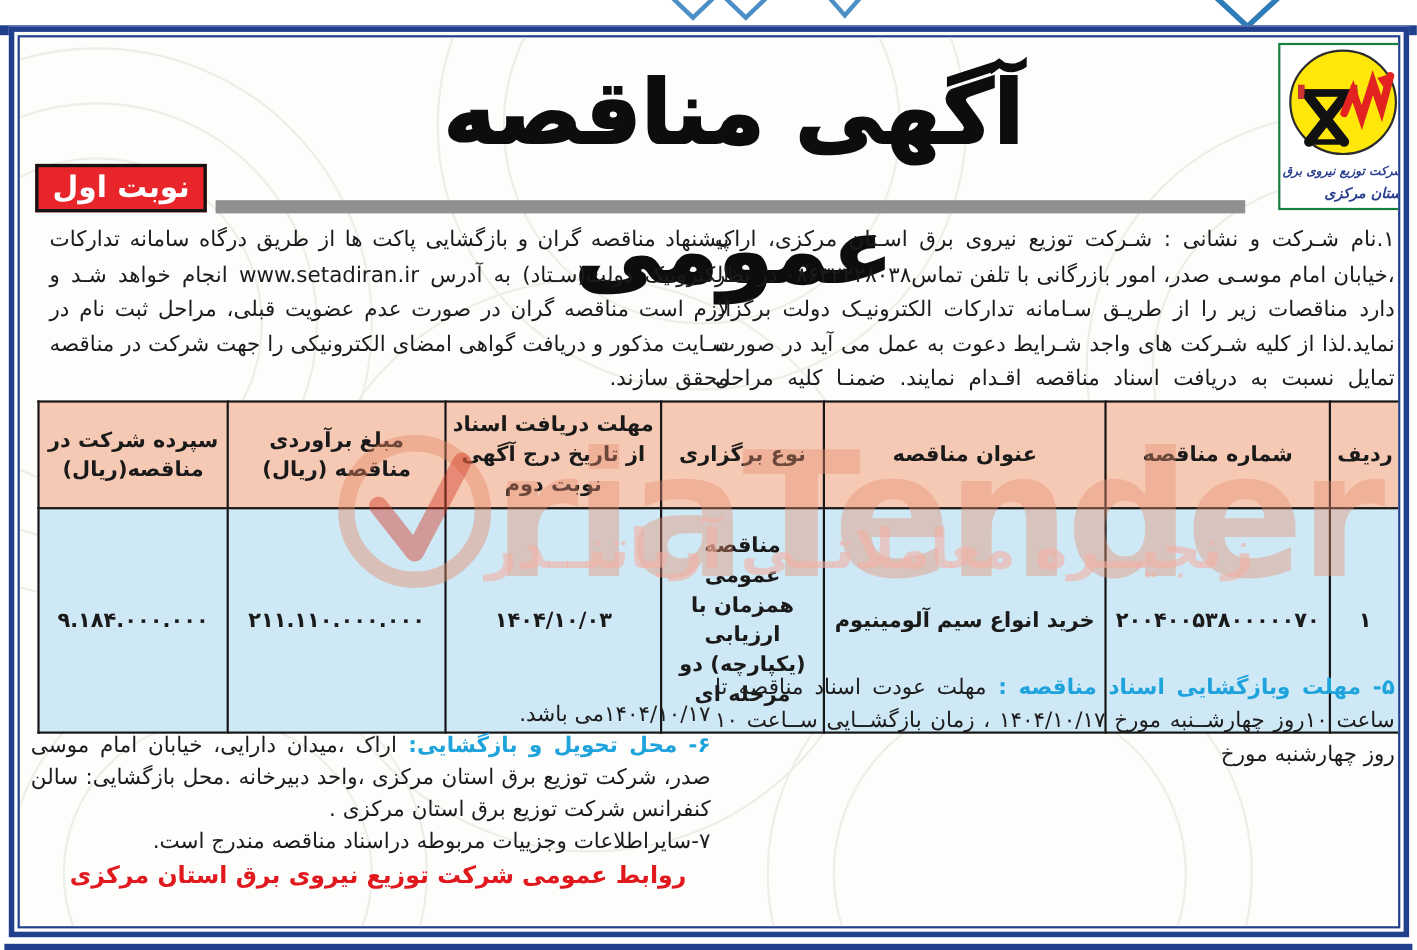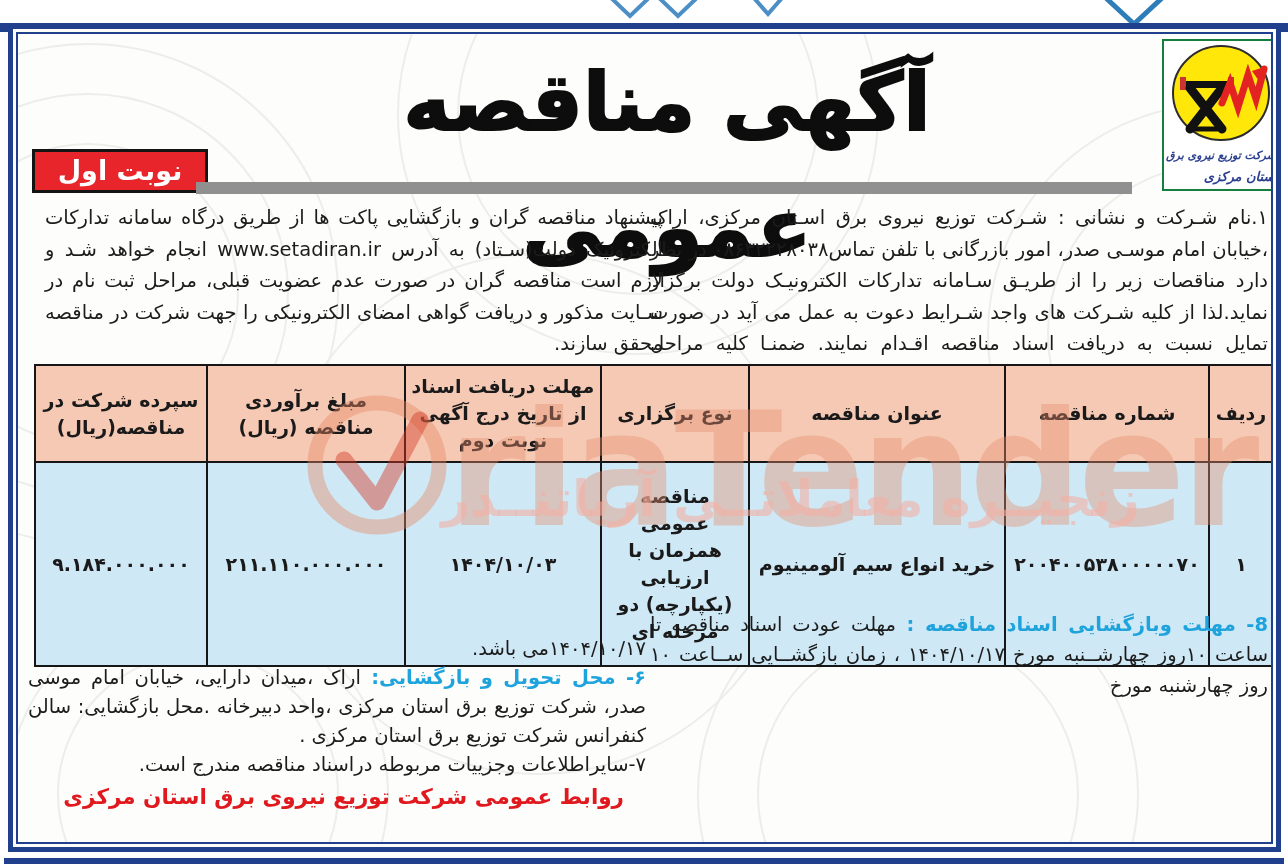--- a/index.html
+++ b/index.html
@@ -32,21 +32,21 @@
   }
   .logo-box{
     position:absolute;left:1144px;top:5px;width:118px;height:152px;z-index:1;
     border:2px solid #15803d;background:#ffffff;box-sizing:border-box;
   }
   .logo-caption{
     position:absolute;left:0;right:0;text-align:center;
     color:#2a3f8f;font-style:italic;font-weight:bold;
   }
   .round-badge{
-    position:absolute;left:14px;top:115px;width:176px;height:44px;z-index:1;
+    position:absolute;left:14px;top:115px;width:156px;height:44px;z-index:1;
     background:#e8252b;border:3px solid #141414;box-sizing:border-box;
     color:#ffffff;font-weight:bold;font-size:27px;line-height:38px;text-align:center;
   }
   .gray-rule{position:absolute;left:178px;top:148px;width:936px;height:12px;background:#909090;z-index:1;}
   
   .col{
     position:absolute;width:618px;z-index:1;
     font-size:19.5px;line-height:31.6px;color:#1c1c1c;
     text-align:justify;
   }
@@ -176,21 +176,21 @@
           <td class="fa">خرید انواع سیم آلومینیوم</td>
           <td class="fa">مناقصه عمومی همزمان با ارزیابی (یکپارچه) دو مرحله ای</td>
           <td class="fa">۱۴۰۴/۱۰/۰۳</td>
           <td class="fa">۲۱۱.۱۱۰.۰۰۰.۰۰۰</td>
           <td class="fa">۹.۱۸۴.۰۰۰.۰۰۰</td>
         </tr>
       </tbody>
     </table>
 
     <div class="col col-bottom-right fa">
-      <div><span class="blue-heading">8- مهلت وبازگشایی اسناد مناقصه : </span><span>مهلت عودت اسناد مناقصه تا ساعت ۱۰روز چهارشــنبه مورخ ۱۴۰۴/۱۰/۱۷ ، زمان بازگشــایی ســاعت ۱۰ روز چهارشنبه مورخ</span></div>
+      <div><span class="blue-heading">۵- مهلت وبازگشایی اسناد مناقصه : </span><span>مهلت عودت اسناد مناقصه تا ساعت ۱۰روز چهارشــنبه مورخ ۱۴۰۴/۱۰/۱۷ ، زمان بازگشــایی ســاعت ۱۰ روز چهارشنبه مورخ</span></div>
     </div>
 
     <div class="col col-bottom-left fa">
       <div>۱۴۰۴/۱۰/۱۷می باشد.</div>
       <div><span class="blue-heading">۶- محل تحویل و بازگشایی: </span><span>اراک ،میدان دارایی، خیابان امام موسی صدر، شرکت توزیع برق استان مرکزی ،واحد دبیرخانه .محل بازگشایی: سالن کنفرانس شرکت توزیع برق استان مرکزی .</span></div>
       <div>۷-سایراطلاعات وجزییات مربوطه دراسناد مناقصه مندرج است.</div>
       <div class="footer-signature">روابط عمومی شرکت توزیع نیروی برق استان مرکزی</div>
     </div>
 
     <div class="watermark">

